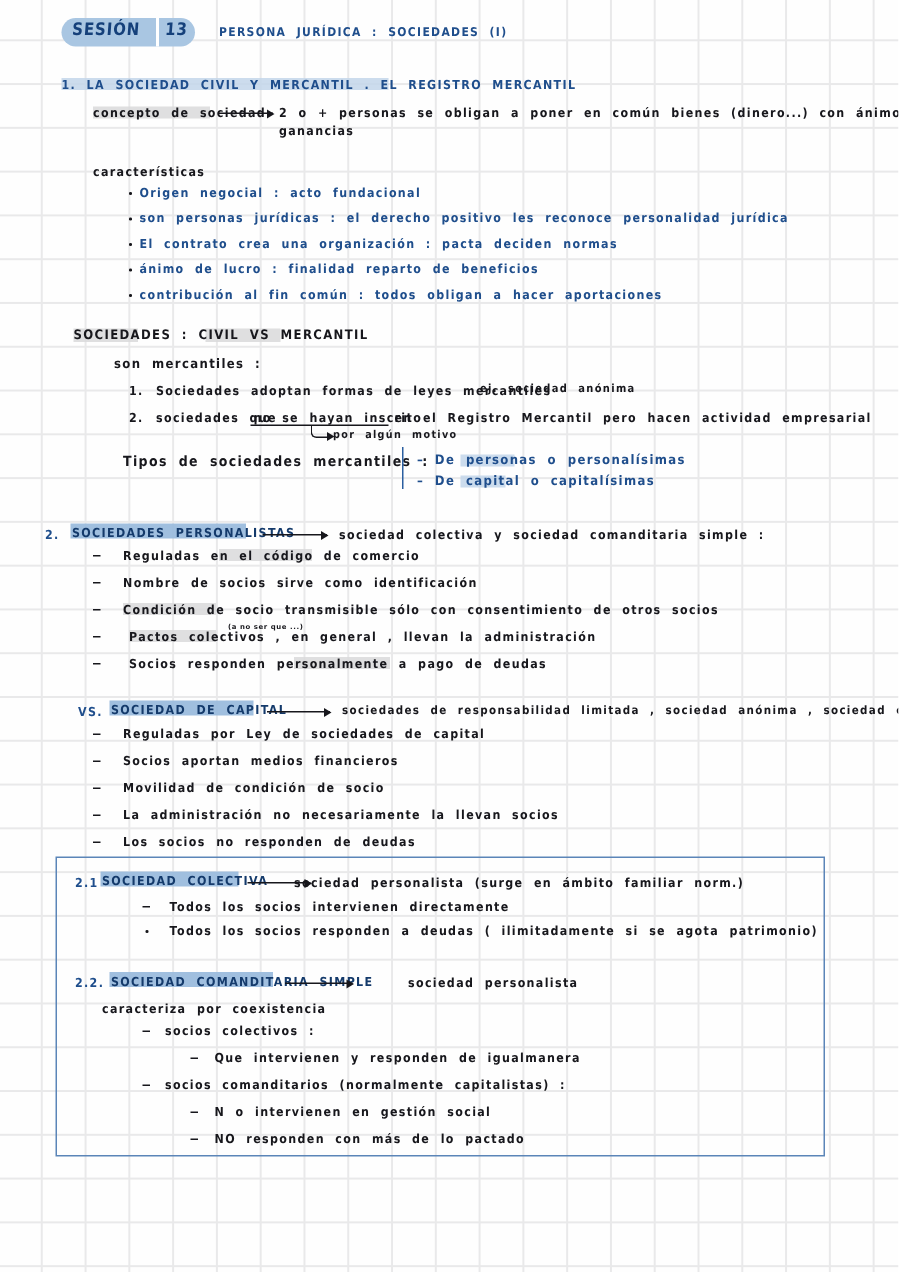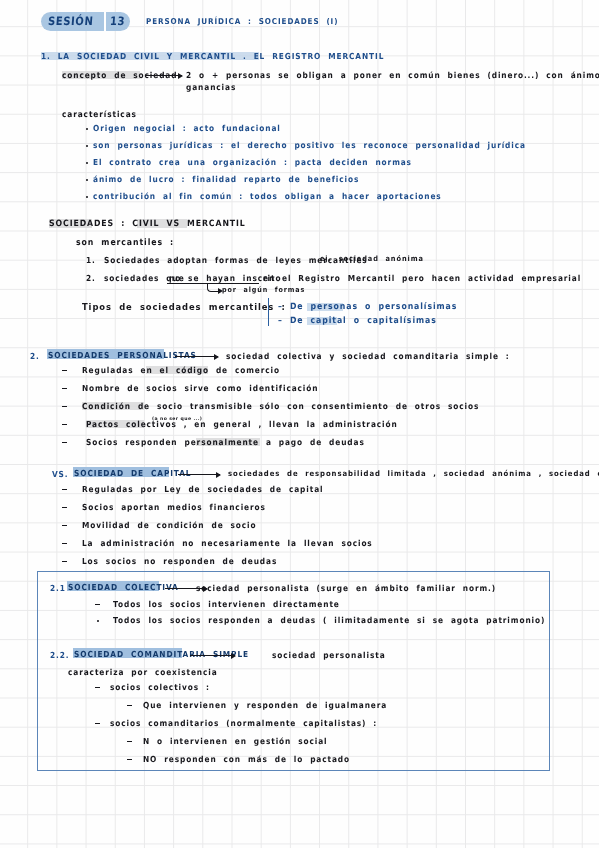--- a/index.html
+++ b/index.html
@@ -201,21 +201,21 @@
   <span class="hw txt" style="left:86px; top:256px;">1.</span>
   <span class="hw txt" style="left:104px; top:256px;">Sociedades   adoptan   formas   de   leyes   mercantiles</span>
   <span class="hw txt" style="left:320px; top:255px; font-size:6.6px;">ej.  sociedad  anónima</span>
 
   <span class="hw txt" style="left:86px; top:274px;">2.</span>
   <span class="hw txt" style="left:104px; top:274px;">sociedades   que</span>
   <span class="hw txt" style="left:169px; top:274px;">no   se   hayan   inscrito</span>
   <div class="uline" style="left:167px; top:283px; width:92px;"></div>
   <span class="hw txt" style="left:263px; top:274px;">en  el      Registro   Mercantil    pero    hacen   actividad   empresarial</span>
   <div class="elbow" style="left:207px; top:284px; width:10px; height:7px;"></div>
-  <span class="hw txt" style="left:222px; top:286px; font-size:6.4px;">por  algún  formas</span>
+  <span class="hw txt" style="left:222px; top:286px; font-size:6.4px;">por  algún  motivo</span>
 
   <span class="hw txt" style="left:82px; top:302px; font-size:8.4px;">Tipos  de  sociedades   mercantiles  :</span>
   <div class="vdiv" style="left:268px; top:298px; height:28px;"></div>
   <div class="hl hl-lblue" style="left:307px; top:303px; width:36px; height:8px;"></div>
   <span class="hw txt blue" style="left:278px; top:302px; font-size:7.8px;">–  De    personas      o      personalísimas</span>
   <div class="hl hl-lblue" style="left:307px; top:317px; width:30px; height:8px;"></div>
   <span class="hw txt blue" style="left:278px; top:316px; font-size:7.8px;">–  De    capital       o      capitalísimas</span>
 
   <span class="hw txt blue" style="left:30px; top:352px;">2.</span>
   <div class="hl hl-blue" style="left:47px; top:349px; width:117px; height:10px;"></div>

